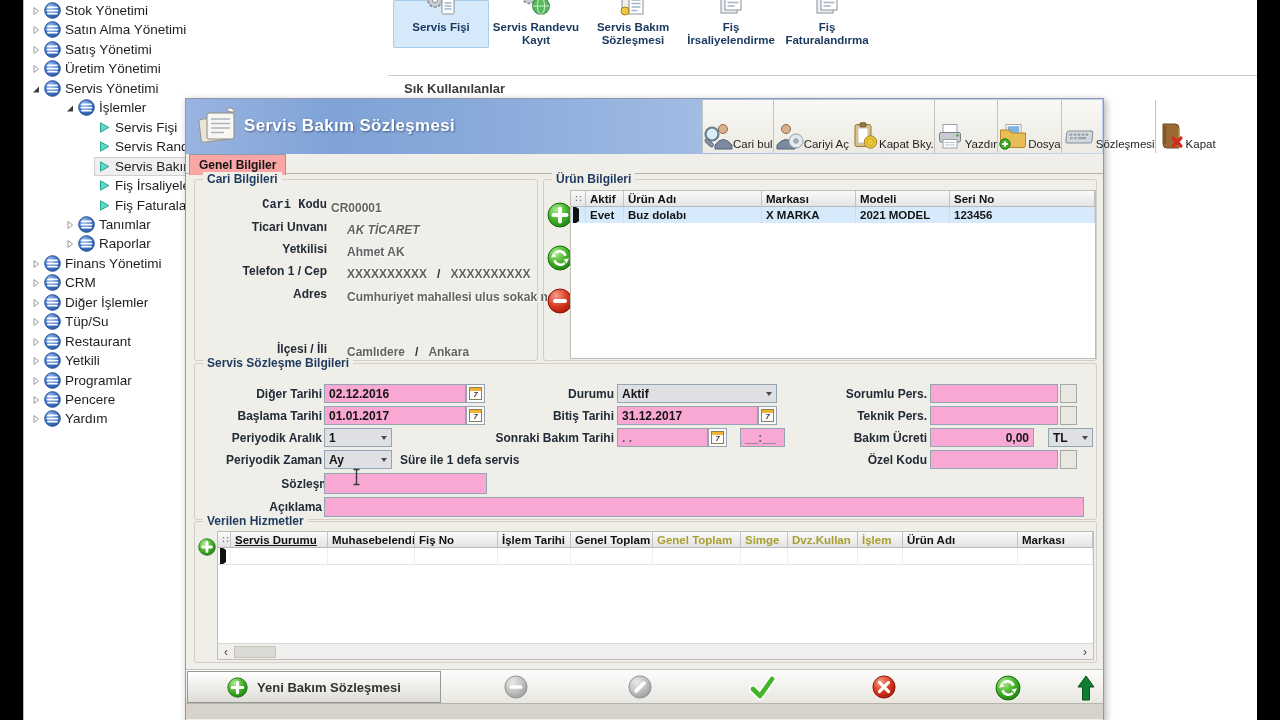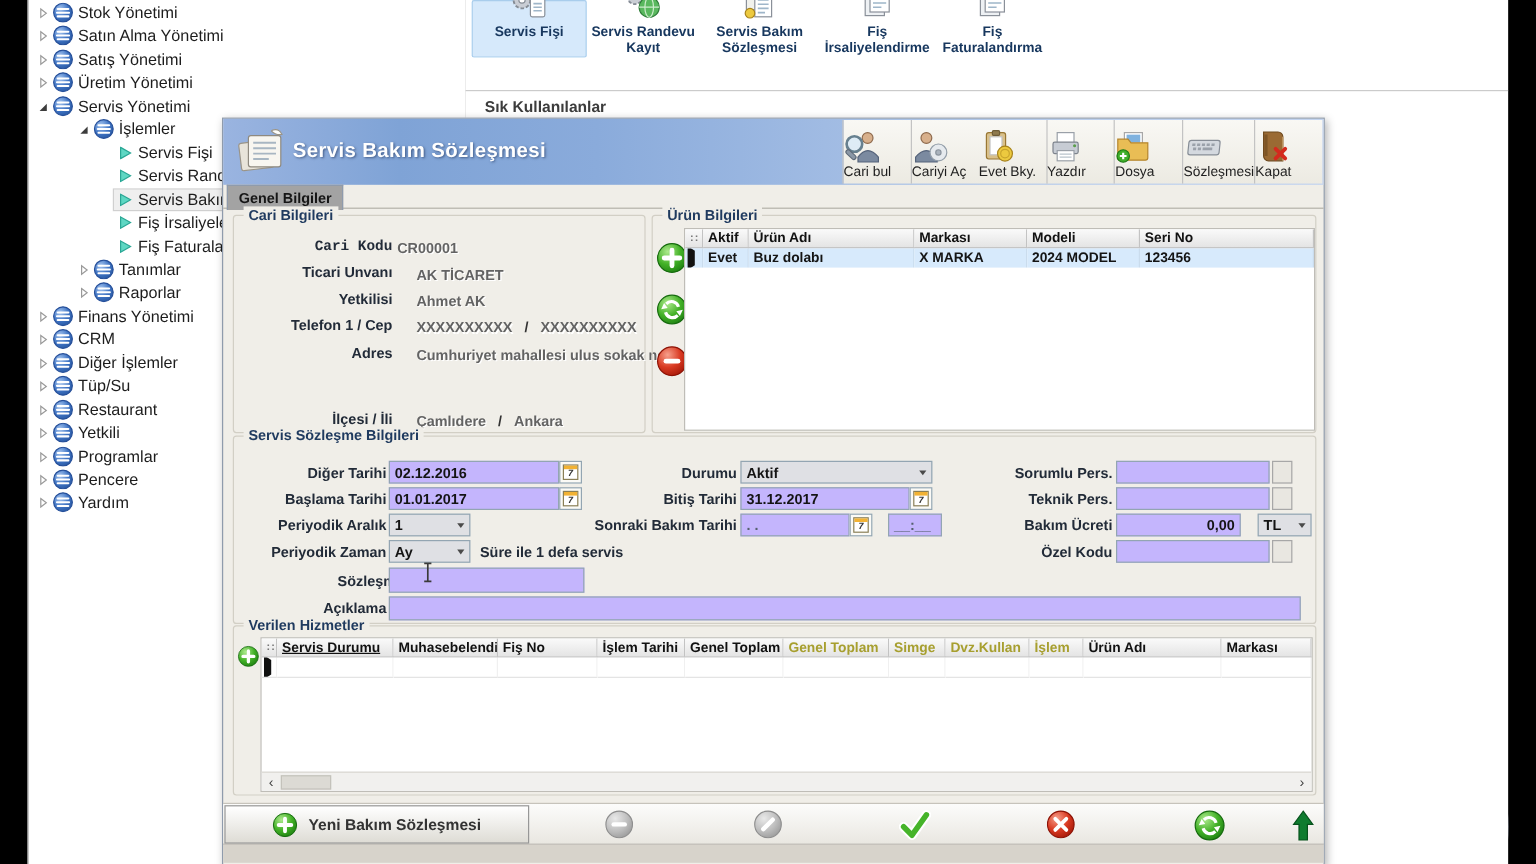--- a/index.html
+++ b/index.html
@@ -34,40 +34,40 @@
   #dialog{left:185px;top:98px;width:917px;height:622px;background:#f0eee8;
           border:1px solid #8f9bac;box-shadow:2px 2px 7px rgba(0,0,0,.3);z-index:10}
   .titlebar{left:0;top:0;width:100%;height:55px;
             background:linear-gradient(90deg,#9ab4e0 0%,#7fa3d6 16%,#8aabdb 34%,#b9cdec 78%,#c2d3ef 100%)}
   .title-ico{left:10px;top:7px}
   .dlg-title{left:58px;top:17px;font-size:17px;font-weight:bold;color:#fff;
              text-shadow:1px 1px 2px rgba(25,45,85,.6);letter-spacing:.3px}
   .dlg-toolbar{top:1px;right:1px;width:399px;height:53px;display:flex;
                background:linear-gradient(#f9f8f4,#ecead f0);background:linear-gradient(#f9f8f4,#eceae2);
                border-left:1px solid #c6c6c6}
-  .tb-btn{flex:1;display:flex;flex-direction:column;align-items:flex-start;justify-content:flex-end;
+  .tb-btn{flex:1;display:flex;align-items:flex-end;justify-content:flex-end;
           padding-bottom:2px;cursor:pointer}
   .tb-btn.sep{border-left:1px solid #c3c3c3}
   .tb-ico{height:34px;display:flex;align-items:flex-end}
   .tb-label{font-size:11.5px;color:#1e1e1e;line-height:14px;white-space:nowrap}
 
   .tabstrip{left:0;top:55px;width:100%;height:20px;border-bottom:1px solid #b4b1a9;box-sizing:border-box}
-  .tab{position:absolute;left:3px;top:0;height:20px;padding:0 9px;background:#a3a3a3;
+  .tab{position:absolute;left:3px;top:0;height:20px;padding:0 9px;background:#fca5a5;
        border:1px solid #8f9bac;border-bottom:none;font-size:12px;font-weight:bold;color:#161616;
        display:flex;align-items:center;cursor:pointer}
   .tab::first-letter{text-decoration:underline}
 
   .group{position:absolute;border:1px solid #d2cfc5;border-radius:3px}
   .legend{position:absolute;top:-8px;left:8px;background:#f0eee8;padding:0 4px;
           font-size:12px;font-weight:bold;color:#1f3a5f;white-space:nowrap}
 
   .fldlabel{position:absolute;font-size:12px;font-weight:bold;color:#222b38;text-align:right;white-space:nowrap}
   .emboss{font-size:12px;font-weight:bold;color:#636363;text-shadow:1px 1px 0 #fff;white-space:nowrap}
   .vsep{font-size:12px;font-weight:bold;color:#333;padding:0 10px}
-  .input{position:absolute;background:#c4b5fd;border:1px solid #93a5b2;height:19px;display:flex;align-items:center;
+  .input{position:absolute;background:#f9a8d4;border:1px solid #93a5b2;height:19px;display:flex;align-items:center;
          font-size:12px;font-weight:bold;color:#141414;padding:0 4px;box-sizing:border-box;cursor:text}
   .ddl{background:#dfe0e4;cursor:pointer}
   .dd-arrow{margin-left:auto;width:0;height:0;border-left:3.5px solid transparent;
             border-right:3.5px solid transparent;border-top:4.5px solid #4a4a4a}
   .calbtn{position:absolute;width:19px;height:19px;background:#fbfaf6;border:1px solid #93a5b2;
           box-sizing:border-box;display:flex;align-items:center;justify-content:center;cursor:pointer}
   .cal{width:11px;height:11px;background:#fff;border:1px solid #8a7f56;position:relative}
   .cal::before{content:"";position:absolute;top:0;left:0;right:0;height:3px;background:#f2b233}
   .cal::after{content:"7";position:absolute;left:0;right:0;top:3px;font-size:7.5px;font-weight:bold;
               color:#333;text-align:center;line-height:8px}
@@ -674,21 +674,21 @@
           <div class="tb-btn">
             <span class="tb-ico">
               <svg width="30" height="30">
                 <rect x="6" y="3.5" width="16" height="22" rx="2" fill="#d9c08a" stroke="#997733"></rect>
                 <rect x="9" y="7" width="10" height="15" fill="#fff" stroke="#c2c2c2"></rect>
                 <rect x="11" y="1.8" width="6" height="4" rx="1" fill="#8f7a4e" stroke="#6e5c38"></rect>
                 <circle cx="21.5" cy="21" r="6.2" fill="#ecc93f" stroke="#a8831c"></circle>
                 <circle cx="21.5" cy="21" r="3.6" fill="none" stroke="#c9a52d"></circle>
               </svg>
             </span>
-                  <span class="tb-label">Evet Bky.</span>
+                  <span class="tb-label">Kapat Bky.</span>
           </div>
           <div class="tb-btn sep">
             <span class="tb-ico">
               <svg width="30" height="30">
                 <rect x="8" y="3.5" width="14" height="9" fill="#fff" stroke="#9aa0a8"></rect>
                 <rect x="4.5" y="11.5" width="21" height="9.5" rx="1.5" fill="#c7ccd4" stroke="#7c828c"></rect>
                 <rect x="8" y="18.5" width="14" height="8.5" fill="#fff" stroke="#9aa0a8"></rect>
                 <path d="M10 21.5 h10 M10 24 h10" stroke="#b9c3cc"></path>
                 <circle cx="22.5" cy="14.5" r="1.3" fill="#5a9e4b"></circle>
               </svg>
@@ -743,21 +743,21 @@
 
     <div class="abs tabstrip">
       <div class="tab">Genel Bilgiler</div>
     </div>
 
     <div class="group" id="cariGroup" style="left:8px;top:80px;width:342px;height:180px">
       <span class="legend">Cari Bilgileri</span>
     <span class="fldlabel" style="left: 0px; width: 132px; top: 18px; font-family: Liberation Mono, monospace;">Cari Kodu</span>
         <span class="abs" style="left: 136px; top: 18px; white-space: nowrap;"><span class="emboss">CR00001</span></span>
         <span class="fldlabel" style="left: 0px; width: 132px; top: 40px;">Ticari Unvanı</span>
-        <span class="abs" style="left: 152px; top: 40px; white-space: nowrap;"><span class="emboss">AK TİCARET</span></span>
+        <span class="abs" style="left: 152px; top: 40px; white-space: nowrap; font-style: italic;"><span class="emboss">AK TİCARET</span></span>
         <span class="fldlabel" style="left: 0px; width: 132px; top: 62px;">Yetkilisi</span>
         <span class="abs" style="left: 152px; top: 62px; white-space: nowrap;"><span class="emboss">Ahmet AK</span></span>
         <span class="fldlabel" style="left: 0px; width: 132px; top: 84px;">Telefon 1 / Cep</span>
         <span class="abs" style="left: 152px; top: 84px; white-space: nowrap;"><span class="emboss">XXXXXXXXXX</span><span class="vsep">/</span><span class="emboss e2">XXXXXXXXXX</span></span>
         <span class="fldlabel" style="left: 0px; width: 132px; top: 107px;">Adres</span>
         <span class="abs" style="left: 152px; top: 107px; white-space: nowrap;"><span class="emboss">Cumhuriyet mahallesi ulus sokak no: 102</span></span>
         <span class="fldlabel" style="left: 0px; width: 132px; top: 162px;">İlçesi / İli</span>
         <span class="abs" style="left: 152px; top: 162px; white-space: nowrap;"><span class="emboss">Çamlıdere</span><span class="vsep">/</span><span class="emboss e2">Ankara</span></span>
       </div>
 
@@ -800,21 +800,21 @@
             <div class="th" style="width:94px;flex:none">Markası</div>
             <div class="th" style="width:94px;flex:none">Modeli</div>
             <div class="th" style="width:145px;flex:none">Seri No</div>
             <div class="th" style="flex:1"></div>
           </div>
           <div class="trow hl">
     <div class="td" style="width:15px;flex:none;padding:2px 0 0 0"><span class="marker"></span></div>
             <div class="td" style="width:38px;flex:none">Evet</div>
             <div class="td" style="width:138px;flex:none">Buz dolabı</div>
             <div class="td" style="width:94px;flex:none">X MARKA</div>
-            <div class="td" style="width:94px;flex:none">2024 MODEL</div>
+            <div class="td" style="width:94px;flex:none">2021 MODEL</div>
             <div class="td" style="width:145px;flex:none">123456</div>
             <div class="td" style="flex:1"></div>
           </div>
         </div>
     </div>
 
     <div class="group" id="formGroup" style="left:8px;top:264px;width:901px;height:155px">
       <span class="legend">Servis Sözleşme Bilgileri</span>
 
       <span class="fldlabel" style="right:774px;top:23px">Diğer Tarihi</span>

